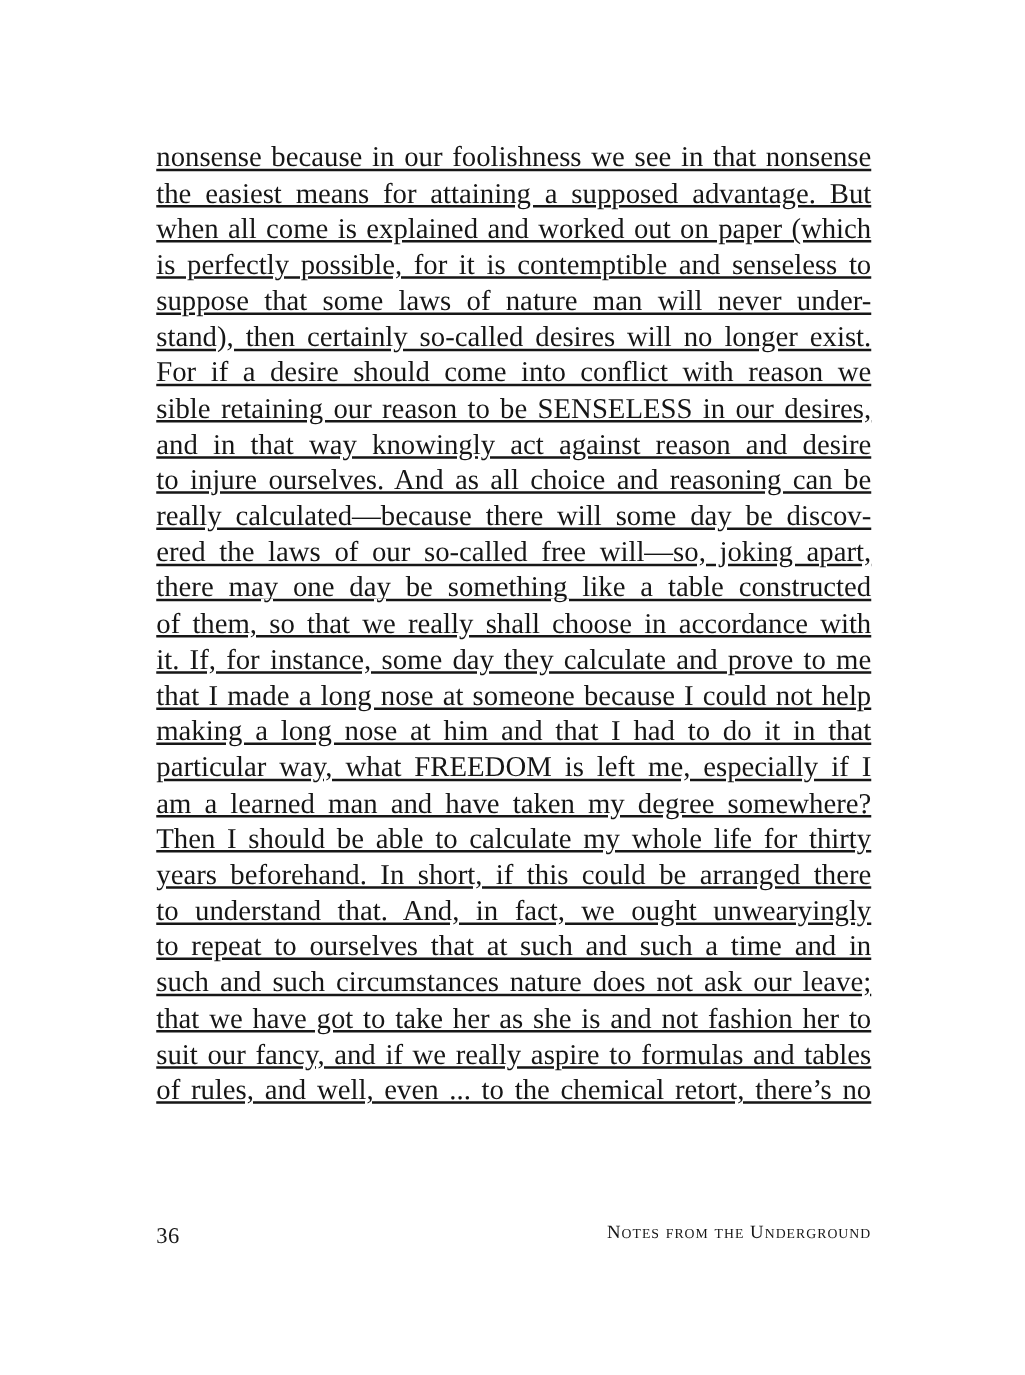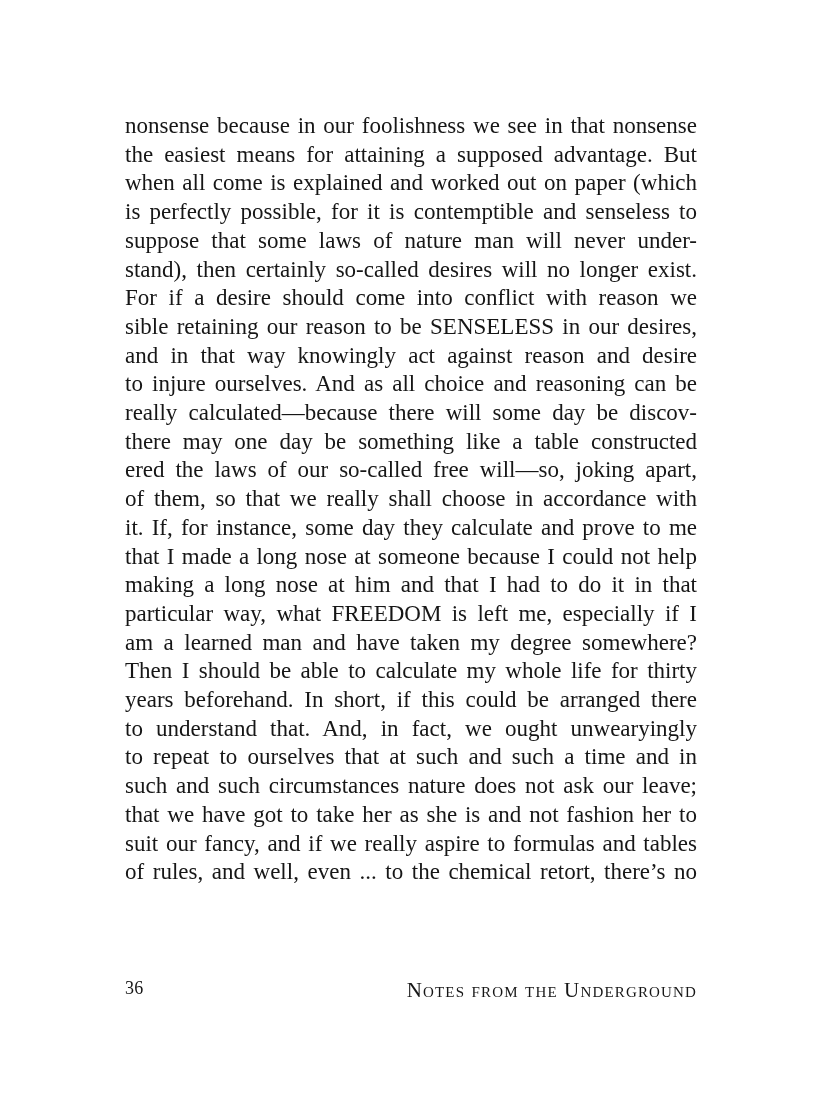--- a/index.html
+++ b/index.html
@@ -21,58 +21,59 @@
     left: 125px;
     top: 112px;
     width: 572px;
     font-size: 23px;
     line-height: 28.7px;
   }
   .line {
     text-align: justify;
     text-align-last: justify;
     white-space: normal;
+    text-decoration: underline;
   }
   .footer {
     position: absolute;
     left: 125px;
     top: 978px;
     width: 572px;
     display: flex;
     justify-content: space-between;
     align-items: flex-start;
   }
   .page-number {
     font-size: 18px;
     letter-spacing: 0.02em;
   }
   .running-title {
     font-variant: small-caps;
-    font-size: 21px;
+    font-size: 15px;
     letter-spacing: 0.055em;
   }
 </style>
 </head>
 <body>
 
 <div class="page">
   <div class="text-block">
       <div class="line">nonsense because in our foolishness we see in that nonsense</div>
       <div class="line">the easiest means for attaining a supposed advantage. But</div>
       <div class="line">when all come is explained and worked out on paper (which</div>
       <div class="line">is perfectly possible, for it is contemptible and senseless to</div>
       <div class="line">suppose that some laws of nature man will never under-</div>
       <div class="line">stand), then certainly so-called desires will no longer exist.</div>
       <div class="line">For if a desire should come into conflict with reason we</div>
       <div class="line">sible retaining our reason to be SENSELESS in our desires,</div>
       <div class="line">and in that way knowingly act against reason and desire</div>
       <div class="line">to injure ourselves. And as all choice and reasoning can be</div>
       <div class="line">really calculated—because there will some day be discov-</div>
+      <div class="line">ered the laws of our so-called free will—so, joking apart,</div>
       <div class="line">there may one day be something like a table constructed</div>
-      <div class="line">ered the laws of our so-called free will—so, joking apart,</div>
       <div class="line">of them, so that we really shall choose in accordance with</div>
       <div class="line">it. If, for instance, some day they calculate and prove to me</div>
       <div class="line">that I made a long nose at someone because I could not help</div>
       <div class="line">making a long nose at him and that I had to do it in that</div>
       <div class="line">particular way, what FREEDOM is left me, especially if I</div>
       <div class="line">am a learned man and have taken my degree somewhere?</div>
       <div class="line">Then I should be able to calculate my whole life for thirty</div>
       <div class="line">years beforehand. In short, if this could be arranged there</div>
       <div class="line">to understand that. And, in fact, we ought unwearyingly</div>
       <div class="line">to repeat to ourselves that at such and such a time and in</div>

